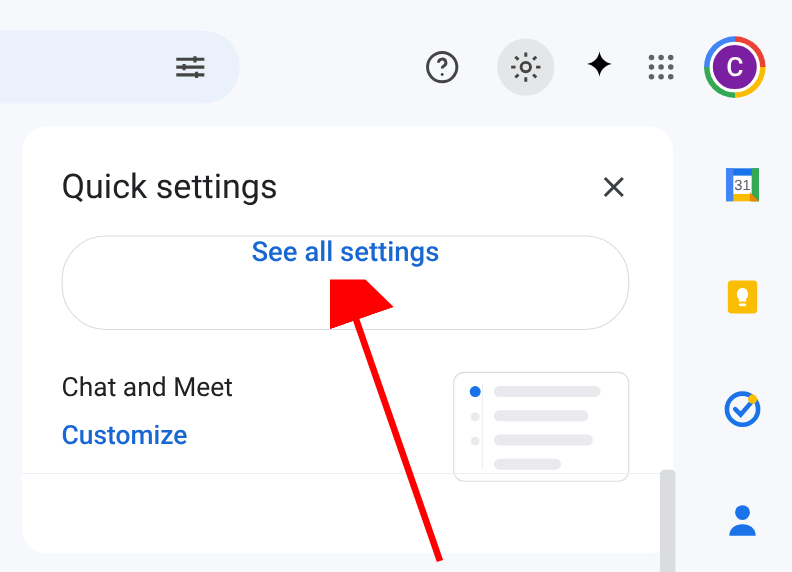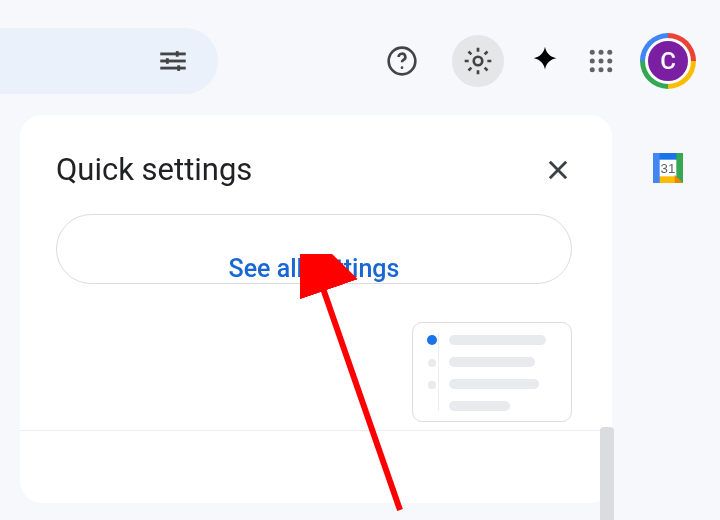--- a/index.html
+++ b/index.html
@@ -83,25 +83,25 @@
     text-align: right;
   }
   .panel-title {
     font-size: 31px;
     font-weight: 400;
     color: #202124;
   }
   .close-btn { cursor: pointer; }
 
   .see-all {
-    height: 70px;
+    height: 86px;
     border: 1px solid #dadce0;
     border-radius: 40px;
     display: flex;
-    align-items: flex-end;
+    align-items: flex-start;
     justify-content: center;
     color: #1967d2;
     font-size: 25px;
     font-weight: 500;
     cursor: pointer;
     margin-bottom: 38px;
   }
 
   .divider {
     position: absolute;
@@ -150,21 +150,21 @@
   .bar { height: 10px; background: #e8eaed; border-radius: 5px; }
   .bar.s1{width:88%} .bar.s2{width:78%} .bar.s3{width:82%} .bar.s4{width:55%}
 
   
   .rail {
     position: absolute;
     right: 18px;
     top: 148px;
     width: 54px;
     display: flex;
-    flex-direction: row;
+    flex-direction: column;
     align-items: center;
     gap: 62px;
   }
   .rail-item { cursor: pointer; }
 
   
   .scroll-hint {
     position: absolute;
     top: 312px;
     right: -2px;
@@ -259,20 +259,22 @@
 
   <div class="see-all">
     <span>See all settings</span>
   </div>
 
   <div class="divider"></div>
 
 
   <div class="row">
     <div class="row-left">
+      <div class="chat-meet">Chat and Meet</div>
+      <div class="customize">Customize</div>
     </div>
     <div class="thumb">
       <div class="thumb-side">
         <div class="bullet"></div>
         <div class="bullet dim"></div>
         <div class="bullet dim"></div>
       </div>
       <div class="thumb-main">
         <div class="bar s1"></div>
           <div class="bar s2"></div>

